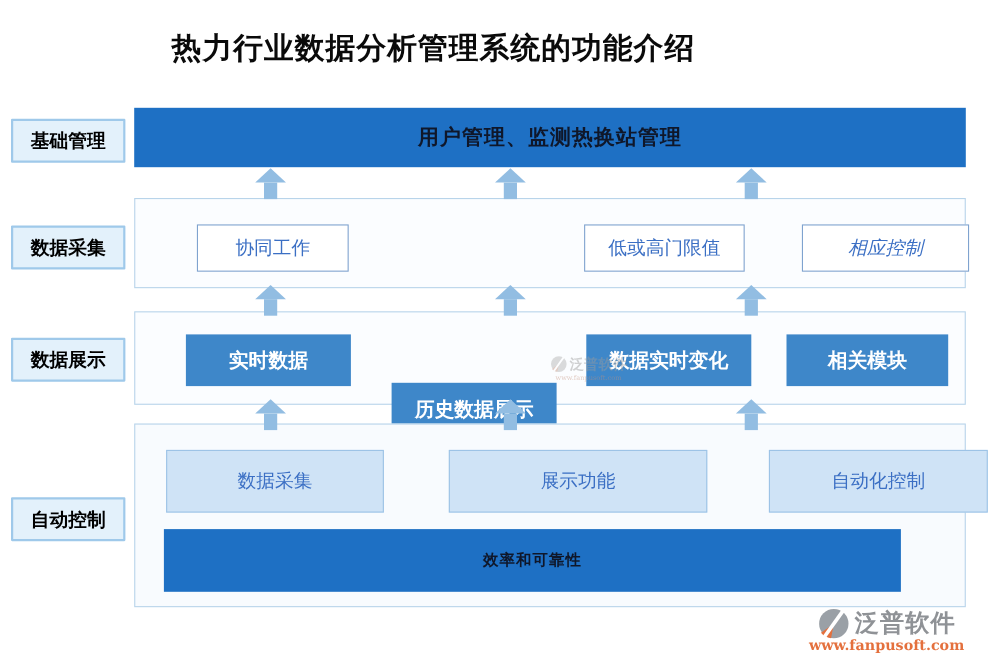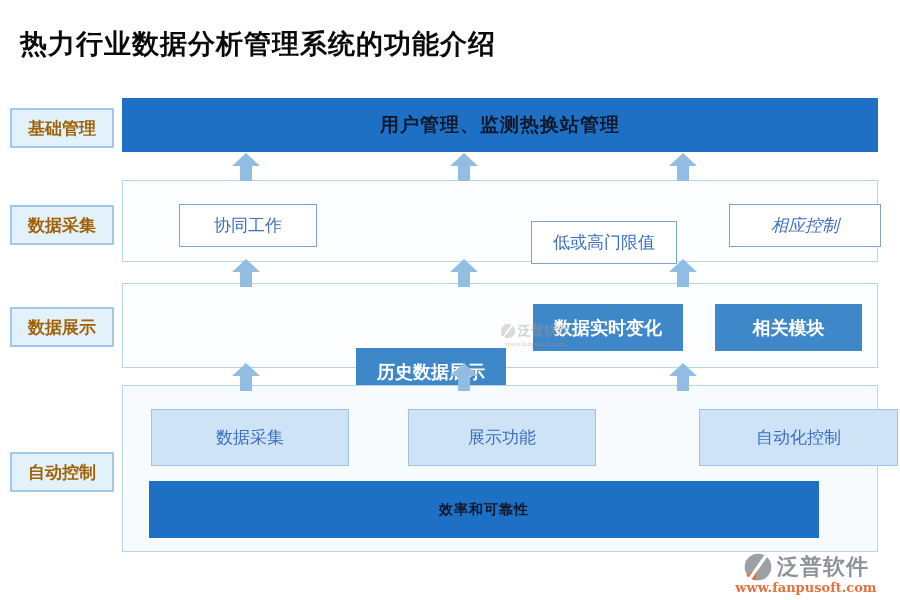--- a/index.html
+++ b/index.html
@@ -1,28 +1,28 @@
 <!DOCTYPE html>
 <html><head>
 <meta charset="utf-8">
 <style>
   html,body{margin:0;padding:0;background:#ffffff;}
   .canvas{
     position:relative;width:900px;height:600px;background:#ffffff;overflow:hidden;
     font-family:"DejaVu Serif","Liberation Serif",serif;
   }
   .title{
-    position:absolute;top:26px;left:0;width:788px;
-    font-size:27px;font-weight:bold;color:#0a0a0a;letter-spacing:1px;padding-left:20px;
+    position:absolute;top:26px;left:0;width:788px;text-align:center;
+    font-size:27px;font-weight:bold;color:#0a0a0a;letter-spacing:1px;
   }
   
   .side-label{
     position:absolute;left:10px;width:100px;height:36px;
     background:#e3f1fb;border:2px solid #9fc9ea;border-radius:1px;
-    color:#a16207;font-size:17px;font-weight:bold;
+    color:#000000;font-size:17px;font-weight:bold;
     display:flex;align-items:center;justify-content:center;
   }
   
   .bar{
     position:absolute;background:#1e70c4;color:#0f172a;
     display:flex;align-items:center;justify-content:center;
     font-size:19px;font-weight:bold;letter-spacing:1px;
   }
   .row1-bar{left:122px;top:98px;width:756px;height:54px;}
   
@@ -95,59 +95,60 @@
       <div class="head"></div>
       <div class="stem"></div>
     </div>
   <div class="arrow" style="left:669px;top:153px;">
       <div class="head"></div>
       <div class="stem"></div>
     </div>
 
   <div class="container row2-container">
     <div class="outline-box" style="left:56px;width:138px;text-align:center;">协同工作</div>
-    <div class="outline-box" style="left:408px;width:146px;margin-top:17px;">低或高门限值</div>
+    <div class="outline-box" style="left:408px;width:146px;">低或高门限值</div>
     <div class="outline-box" style="left:606px;width:152px;font-style:italic;">相应控制</div>
   </div>
 
   <div class="arrow" style="left:232px;top:259px;">
       <div class="head"></div>
       <div class="stem"></div>
     </div>
   <div class="arrow" style="left:450px;top:259px;">
       <div class="head"></div>
       <div class="stem"></div>
     </div>
   <div class="arrow" style="left:669px;top:259px;">
       <div class="head"></div>
       <div class="stem"></div>
     </div>
 
   <div class="container row3-container">
+    <div class="solid-box" style="left:46px;width:150px;">实时数据</div>
     <div class="solid-box" style="left:233px;width:150px;margin-top:44px;">历史数据展示</div>
     <div class="solid-box" style="left:410px;width:150px;">数据实时变化</div>
     <div class="solid-box" style="left:592px;width:147px;">相关模块</div>
   </div>
 
   <div class="arrow" style="left:232px;top:363px;">
       <div class="head"></div>
       <div class="stem"></div>
     </div>
   <div class="arrow" style="left:450px;top:363px;">
       <div class="head"></div>
       <div class="stem"></div>
     </div>
   <div class="arrow" style="left:669px;top:363px;">
       <div class="head"></div>
       <div class="stem"></div>
     </div>
 
   <div class="container row4-container">
     <div class="light-box" style="left:28px;width:198px;">数据采集</div>
-    <div class="light-box" style="left:285px;width:188px;">展示功能</div>
+    <div class="light-box" style="left:285px;width:235px;">展示功能</div>
     <div class="light-box" style="left:576px;width:199px;">自动化控制</div>
     <div class="bar row4-footer">效率和可靠性</div>
   </div>
 
   <div class="watermark">
     <div class="wm-row">
       <svg width="16" height="16" viewBox="0 0 36 36">
         <circle cx="18" cy="18" r="16" fill="#b0b0b0"></circle>
         <path d="M18 18 L4 28 A16 16 0 0 0 15 33.8 Z" fill="#d98a6a"></path>
         <path d="M28 4 L8 32" stroke="#ffffff" stroke-width="4" fill="none"></path>

